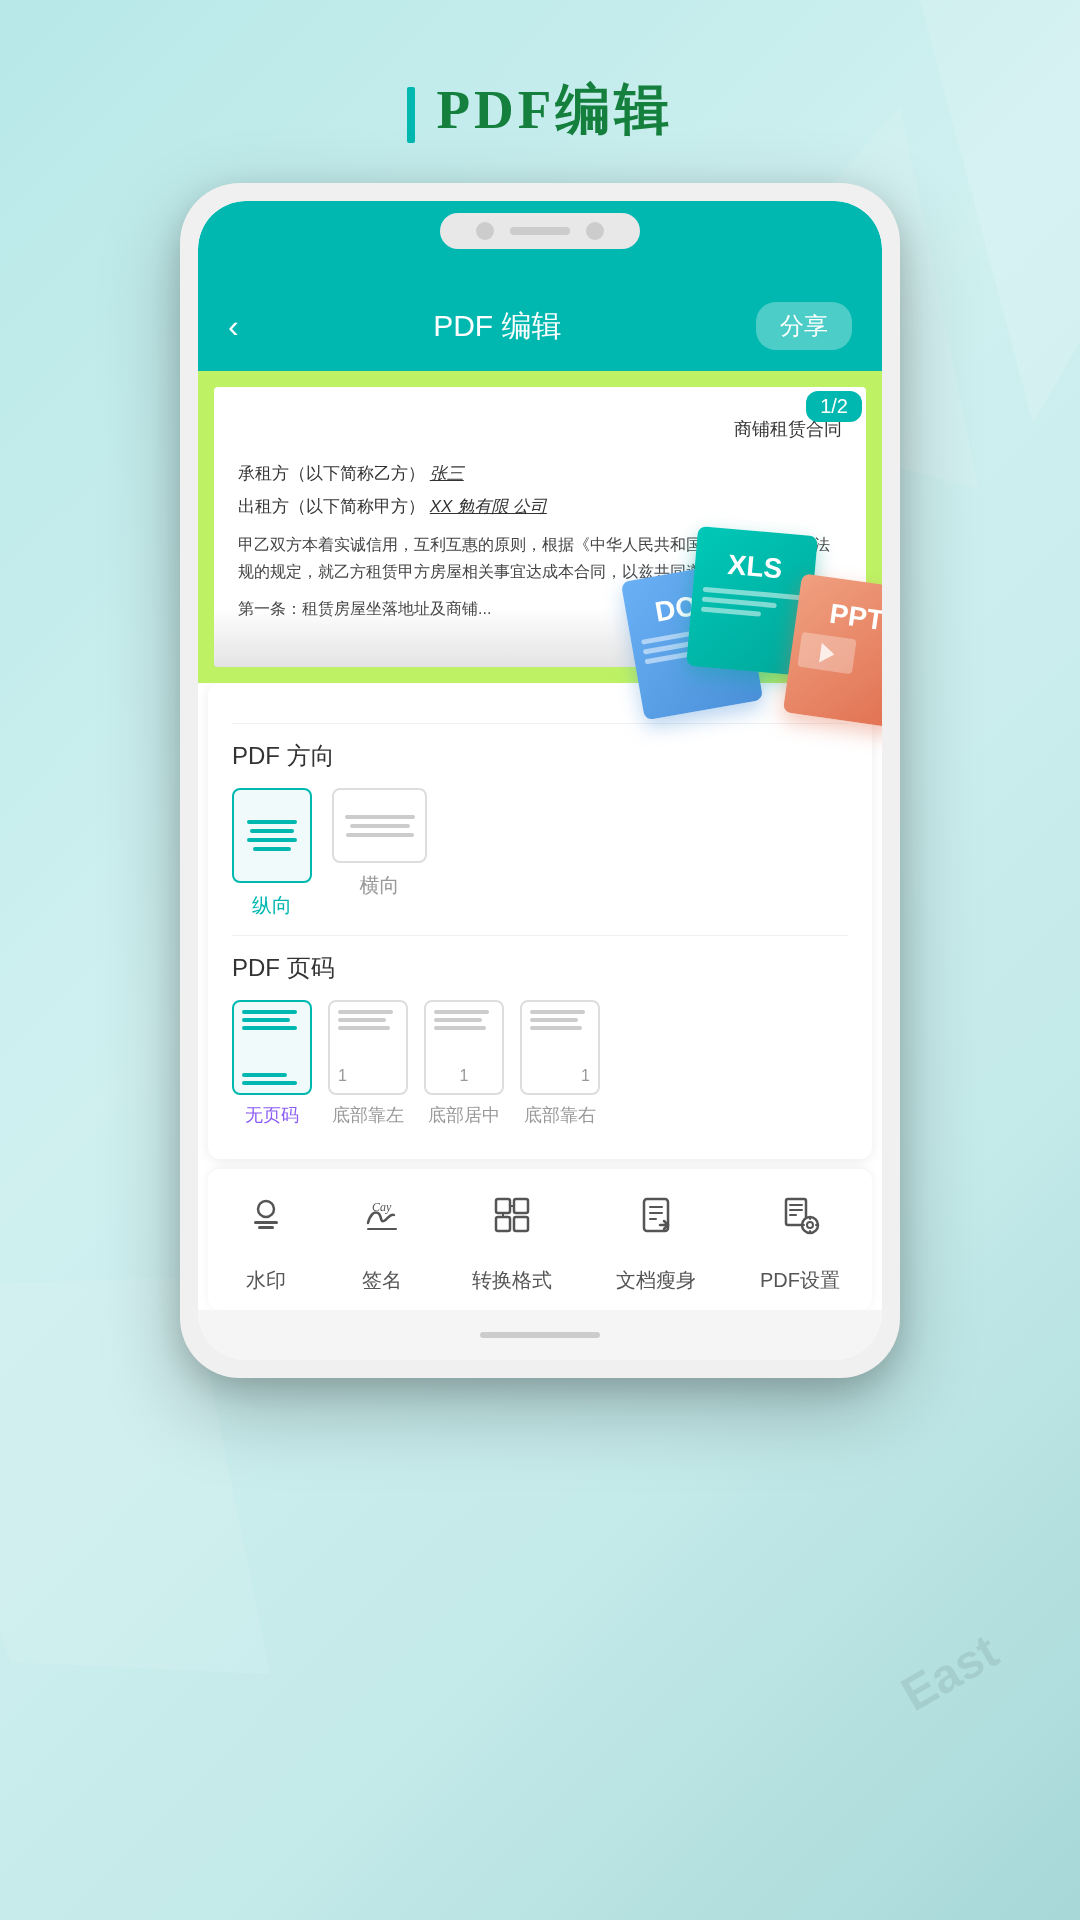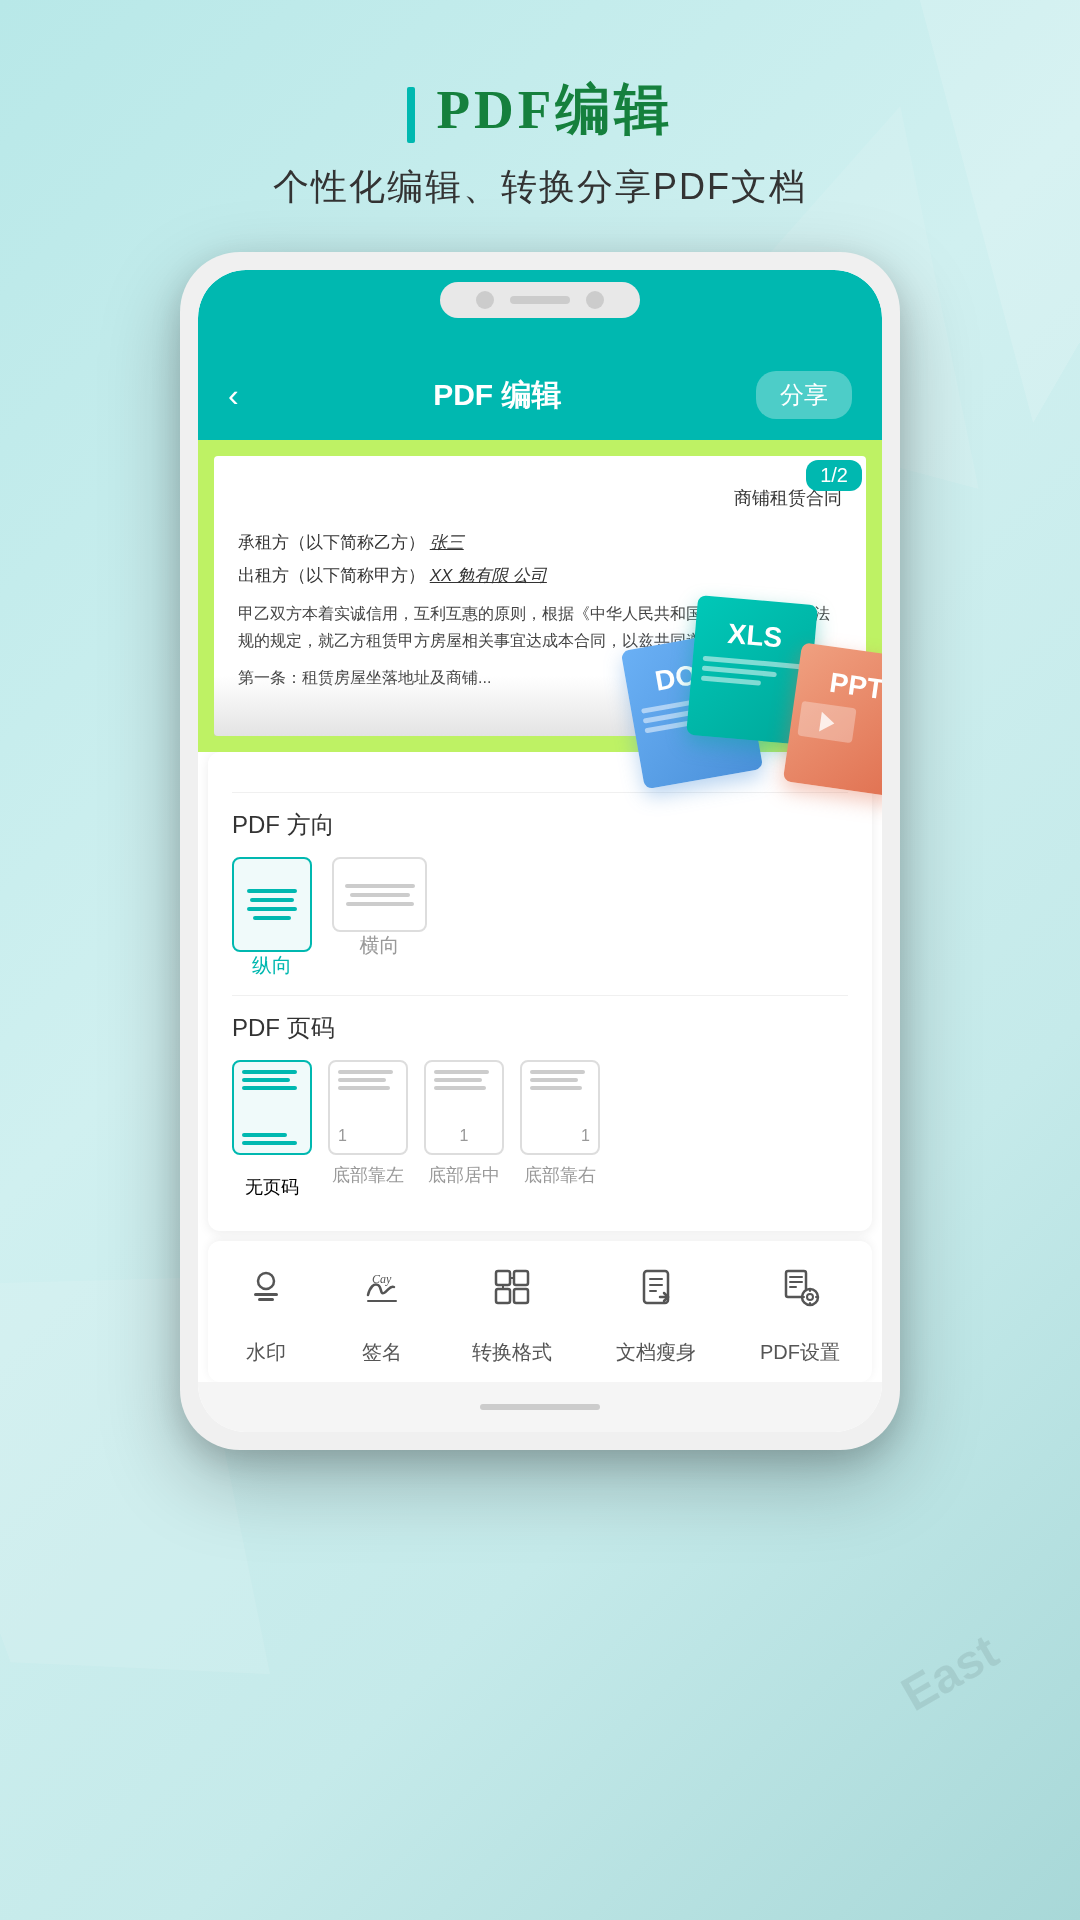--- a/index.html
+++ b/index.html
@@ -130,21 +130,21 @@
       padding: 0 30px;
     }
     .app-bar-back {
       color: white;
       font-size: 32px;
       font-weight: 300;
     }
     .app-bar-title {
       color: white;
       font-size: 30px;
-      font-weight: 700;
+      font-weight: 400;
     }
     .app-bar-share {
       background: rgba(255,255,255,0.3);
       color: white;
       border-radius: 20px;
       padding: 8px 24px;
       font-size: 24px;
     }
 
     
@@ -276,21 +276,21 @@
 
     
     .direction-row {
       display: flex;
       gap: 20px;
     }
     .direction-option {
       display: flex;
       flex-direction: column;
       align-items: center;
-      gap: 0;
+      gap: 9px;
     }
     .direction-icon {
       width: 80px;
       height: 95px;
       border-radius: 8px;
       border: 2px solid #ddd;
       display: flex;
       flex-direction: column;
       justify-content: center;
       align-items: center;
@@ -362,22 +362,21 @@
     }
     .pageno-icon.active .pageno-line {
       background: #00b8b0;
     }
     .pageno-text {
       font-size: 18px;
       color: #999;
       text-align: center;
     }
     .pageno-text.active {
-      color: #000000;
-      margin-top: 12px;
+      color: #8b5cf6;
     }
 
     
     .bottom-toolbar {
       background: white;
       padding: 20px 0 16px;
       margin: 10px 10px 0;
       border-radius: 12px;
       display: flex;
       justify-content: space-around;
@@ -440,21 +439,20 @@
 
 <div class="bg-shape bg-shape-1"></div>
 <div class="bg-shape bg-shape-2"></div>
 <div class="bg-shape bg-shape-3"></div>
 
 <div class="header">
   <div class="header-title">
     <span style="display:inline-block;width:8px;height:56px;background:#00b8b0;margin-right:4px;vertical-align:middle;border-radius:2px;"></span>
     <span>PDF编辑</span>
   </div>
-  <div class="header-subtitle">个性化编辑、转换分享PDF文档</div>
 </div>
 
 <div class="phone-container">
   <div class="phone-outer">
     <div class="phone-inner">
 
       <div class="phone-notch">
         <div class="notch-bump">
           <div class="camera-dot"></div>
           <div class="speaker-bar"></div>

